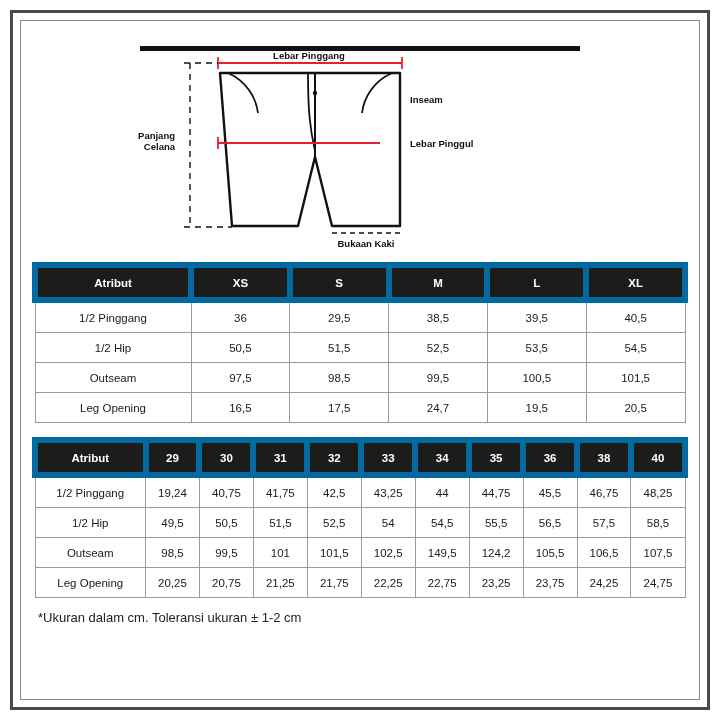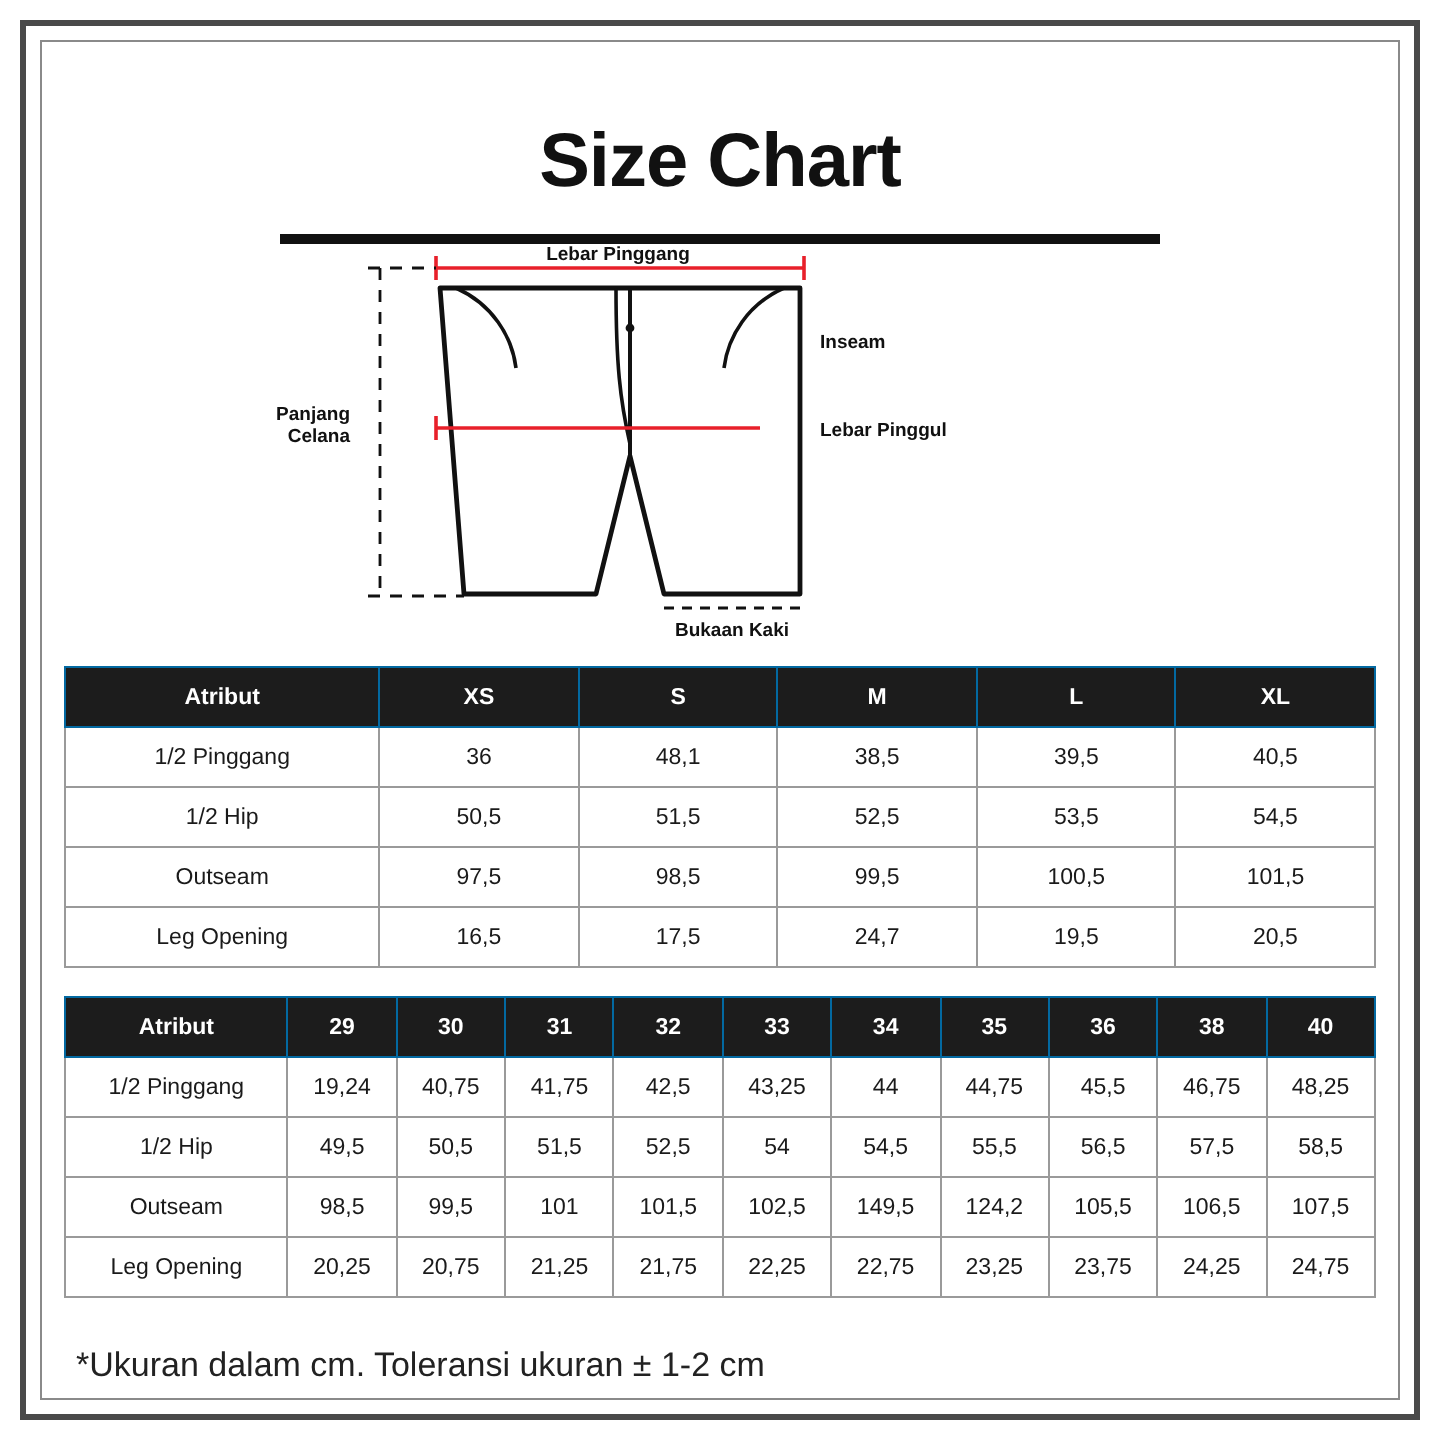--- a/index.html
+++ b/index.html
@@ -78,48 +78,47 @@
     font-size: 11.5px;
     padding: 0;
     height: 29px;
     color: #1a1a1a;
     background: #ffffff;
   }
   .tbl thead th {
     background: #1c1c1c;
     color: #ffffff;
     font-weight: bold;
-    border: 1px solid #0369a1;
+    border: 6px solid #0369a1;
     font-size: 11.5px;
   }
   .tbl td.rowhead {
     font-weight: normal;
     font-size: 11.5px;
     text-align: center;
   }
   #table-sizes-alpha col.c0 { width: 24%; }
   #table-sizes-num col.c0 { width: 17%; }
 
   .note {
-    margin-top: 24px;
-    font-size: 17px;
+    margin-top: 12px;
+    font-size: 13px;
     color: #222;
     padding-left: 6px;
   }
 </style>
 </head>
 <body>
 
 <div class="page">
   <div class="frame-outer"></div>
   <div class="frame-inner"></div>
 
   <div class="content">
 
-    <div class="title">Size Chart</div>
     <div class="title-rule"></div>
 
     <div class="diagram-wrap">
       <svg width="520" height="200" viewBox="0 0 520 200" xmlns="http://www.w3.org/2000/svg">
 
         <g fill="none" stroke="#111111" stroke-width="2.4" stroke-linejoin="round">
           <path d="M120 22 L300 22 L300 175 L232 175 L215 106 L198 175 L132 175 Z"></path>
 
           <path d="M215 106 L215 22" stroke-width="2"></path>
 
@@ -183,21 +182,21 @@
           <th>S</th>
           <th>M</th>
           <th>L</th>
           <th>XL</th>
         </tr>
       </thead>
       <tbody>
         <tr>
           <td class="rowhead">1/2 Pinggang</td>
           <td>36</td>
-          <td>48,1</td>
+          <td>29,5</td>
           <td>38,5</td>
           <td>39,5</td>
           <td>40,5</td>
         </tr>
         <tr>
           <td class="rowhead">1/2 Hip</td>
           <td>50,5</td>
           <td>51,5</td>
           <td>52,5</td>
           <td>53,5</td>

